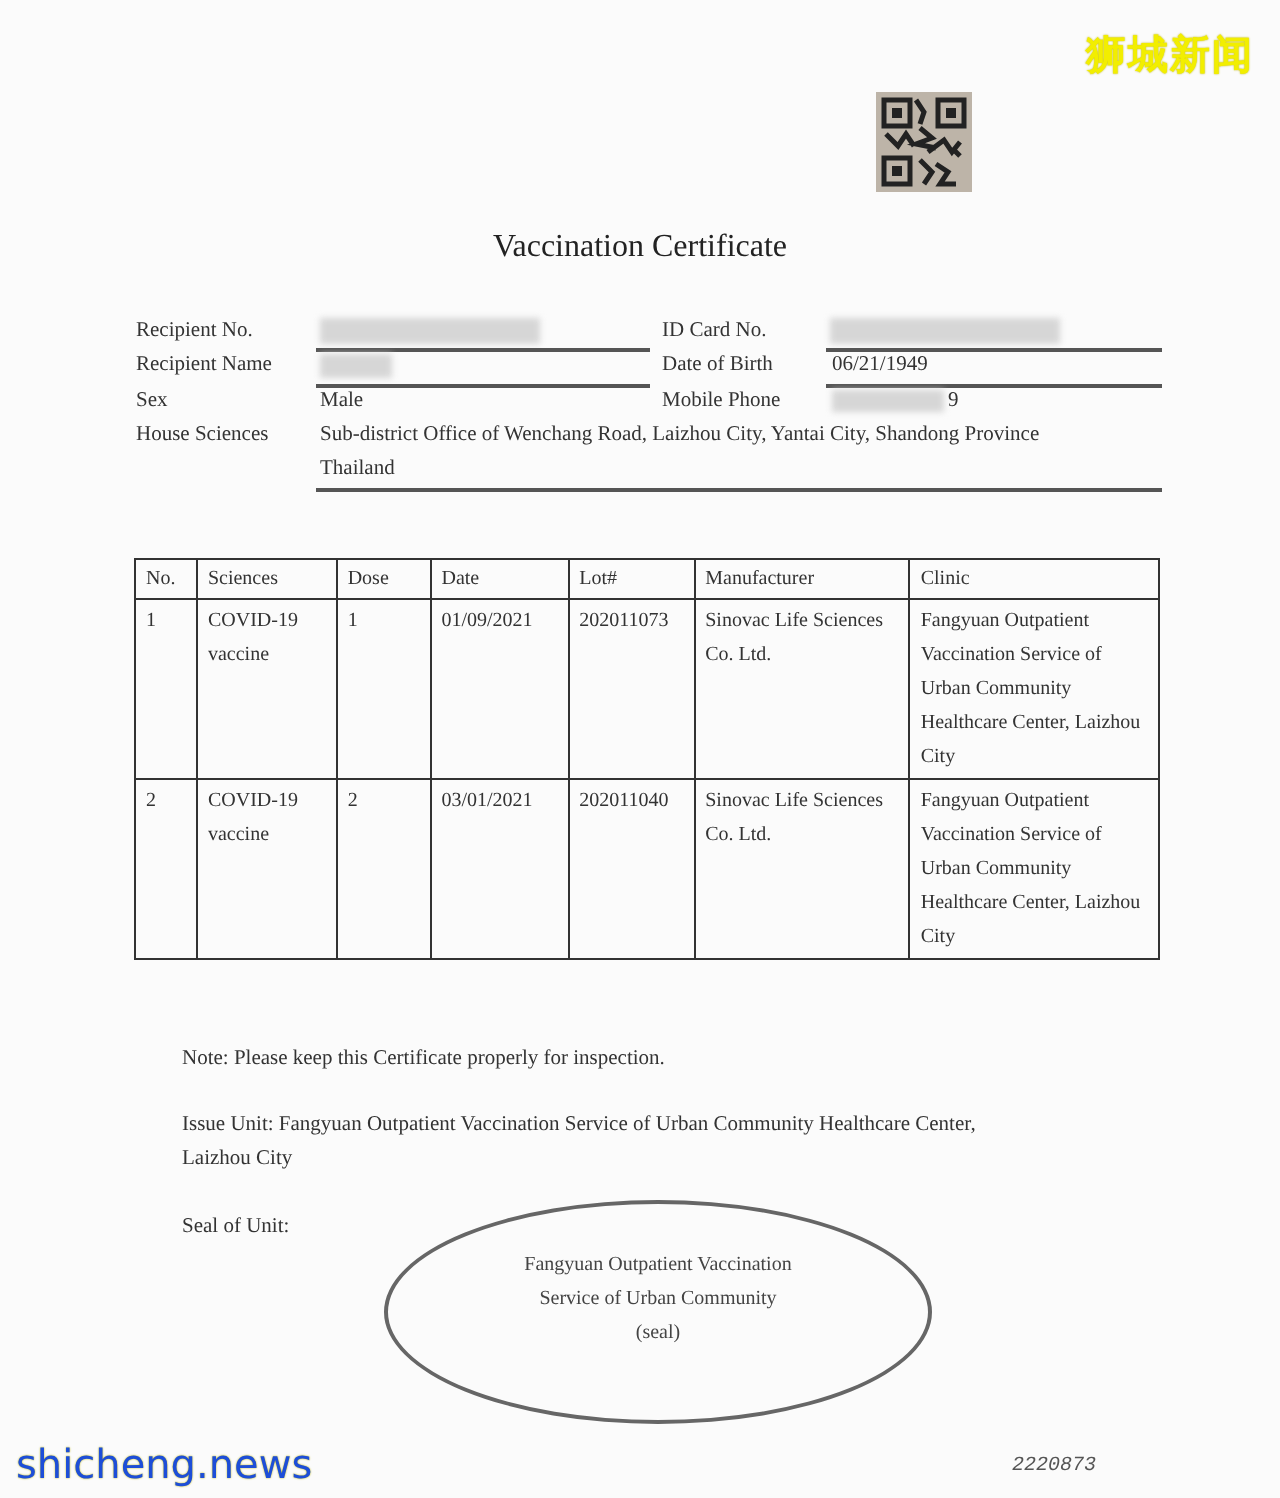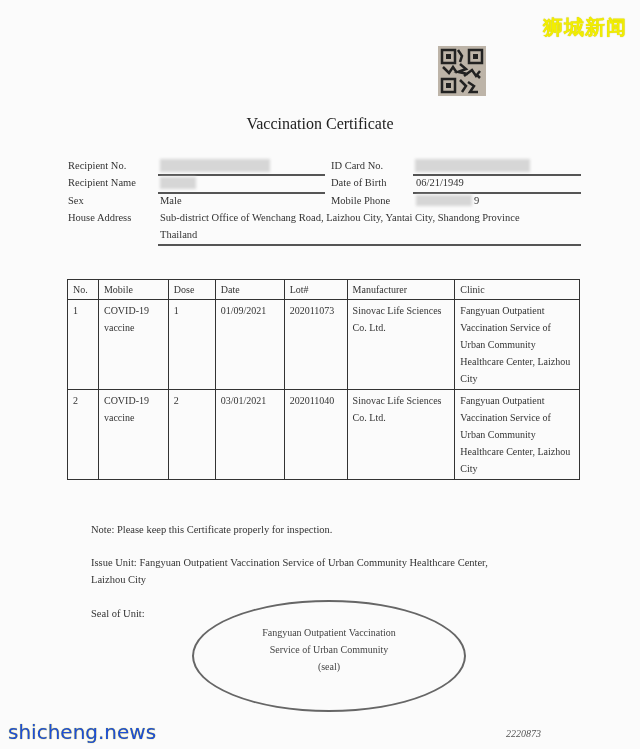--- a/index.html
+++ b/index.html
@@ -39,21 +39,21 @@
     table.vac td { height:80px; }
 
     .note { font-size:10.5px; color:#333; }
     .seal {
       left:192px; top:600px; width:274px; height:112px; border:2px solid #666; border-radius:50%;
       box-sizing:border-box;
     }
     .seal-text {
       left:192px; top:624px; width:274px; text-align:center; font-size:10px; line-height:17px; color:#444;
     }
-    .serial { left:506px; top:728px; font-size:10px; font-style:italic; color:#555; }
+    .serial { left:506px; top:728px; font-size:10px; font-style:italic; color:#555;font-family:Liberation Mono, monospace; }
   </style>
 </head>
 <body>
 
 <div class="abs wm-cn">狮城新闻</div>
 <div class="abs wm-en">shicheng.news</div>
 
 <div class="abs qr">
   <svg width="48" height="50" viewBox="0 0 48 50">
     <rect x="0" y="0" width="48" height="50" fill="#bdb4a8"></rect>
@@ -74,21 +74,21 @@
   <div class="redact" style="left:160px;top:159px;width:110px;height:13px;"></div>
   <div class="uline" style="left:158px;top:174px;width:167px;"></div>
 
   <span class="lbl" style="left:68px;top:177px;">Recipient Name</span>
   <div class="redact" style="left:160px;top:177px;width:36px;height:12px;"></div>
   <div class="uline" style="left:158px;top:192px;width:167px;"></div>
 
   <span class="lbl" style="left:68px;top:195px;">Sex</span>
   <span class="lbl" style="left:160px;top:195px;">Male</span>
 
-  <span class="lbl" style="left:68px;top:212px;">House Address</span>
+  <span class="lbl" style="left:68px;top:212px;">House Sciences</span>
   <span class="lbl" style="left:160px;top:212px;white-space:nowrap;">Sub-district Office of Wenchang Road, Laizhou City, Yantai City, Shandong Province</span>
   <span class="lbl" style="left:160px;top:229px;">Thailand</span>
   <div class="uline" style="left:158px;top:244px;width:423px;"></div>
 
   <span class="lbl" style="left:331px;top:160px;">ID Card No.</span>
   <div class="redact" style="left:415px;top:159px;width:115px;height:13px;"></div>
   <div class="uline" style="left:413px;top:174px;width:168px;"></div>
 
   <span class="lbl" style="left:331px;top:177px;">Date of Birth</span>
   <span class="lbl" style="left:416px;top:177px;">06/21/1949</span>
@@ -105,21 +105,21 @@
       <col style="width:70px">
       <col style="width:47px">
       <col style="width:69px">
     <col style="width:63px">
       <col style="width:108px">
       <col style="width:125px">
   </colgroup>
   <thead>
     <tr>
       <th>No.</th>
-      <th>Mobile</th>
+      <th>Sciences</th>
       <th>Dose</th>
       <th>Date</th>
       <th>Lot#</th>
       <th>Manufacturer</th>
       <th>Clinic</th>
     </tr>
   </thead>
   <tbody>
     <tr>
       <td>1</td>

